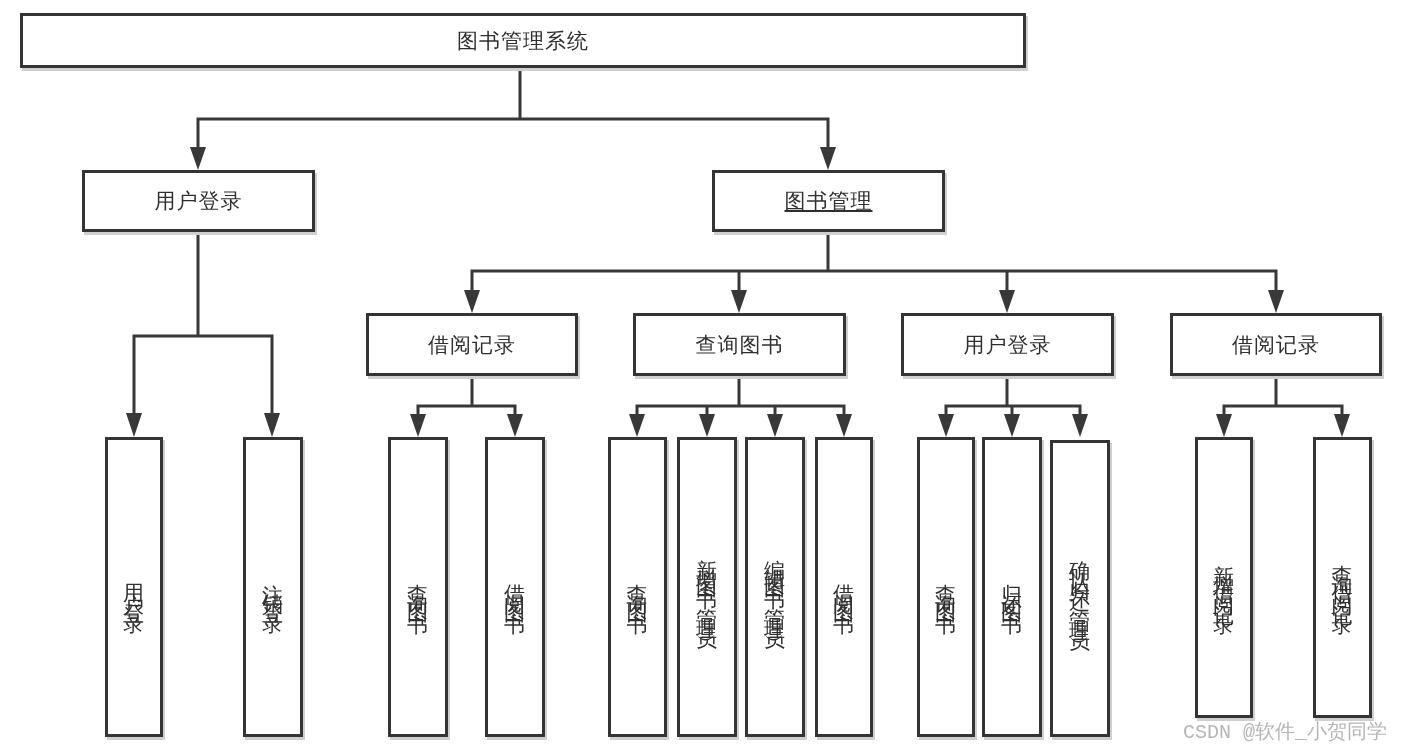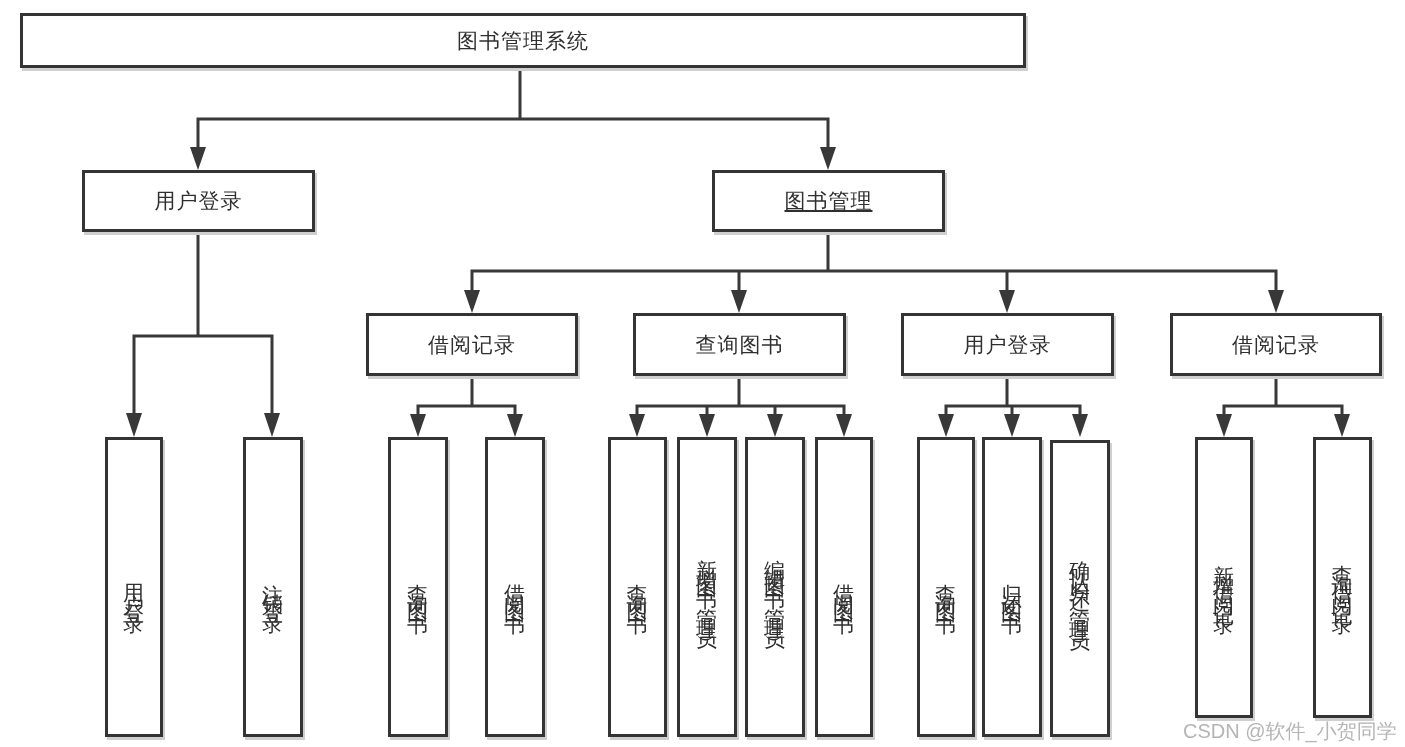--- a/index.html
+++ b/index.html
@@ -53,20 +53,21 @@
     line-height: 1;
     white-space: nowrap;
   }
   .watermark {
     position: absolute;
     left: 1183px; top: 718px;
     font-size: 20px;
     color: #b5b5b5;
     z-index: 3;
     white-space: nowrap;
+    font-family: Liberation Mono, monospace;
   }
 </style>
 </head>
 <body>
 
 <div id="canvas">
 
   <svg class="connectors" width="1405" height="747" viewBox="0 0 1405 747">
     <g stroke="#383838" stroke-width="3" fill="none">
 

